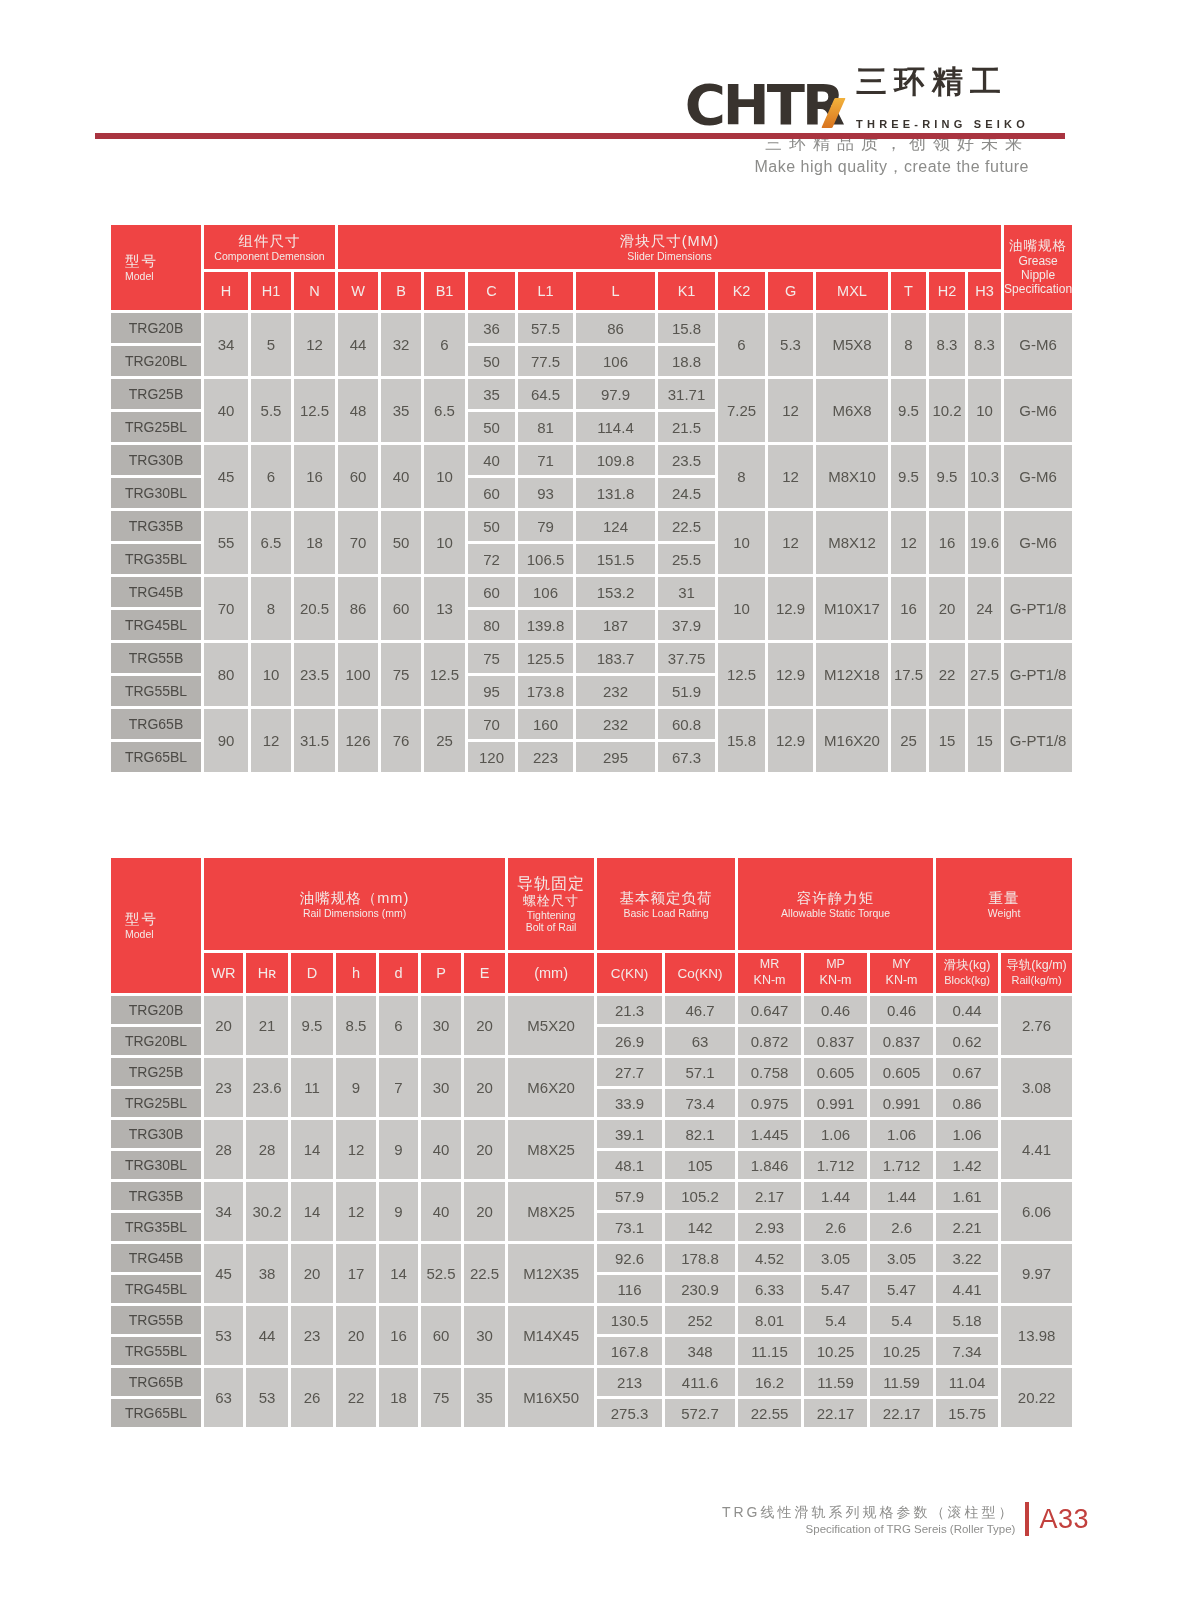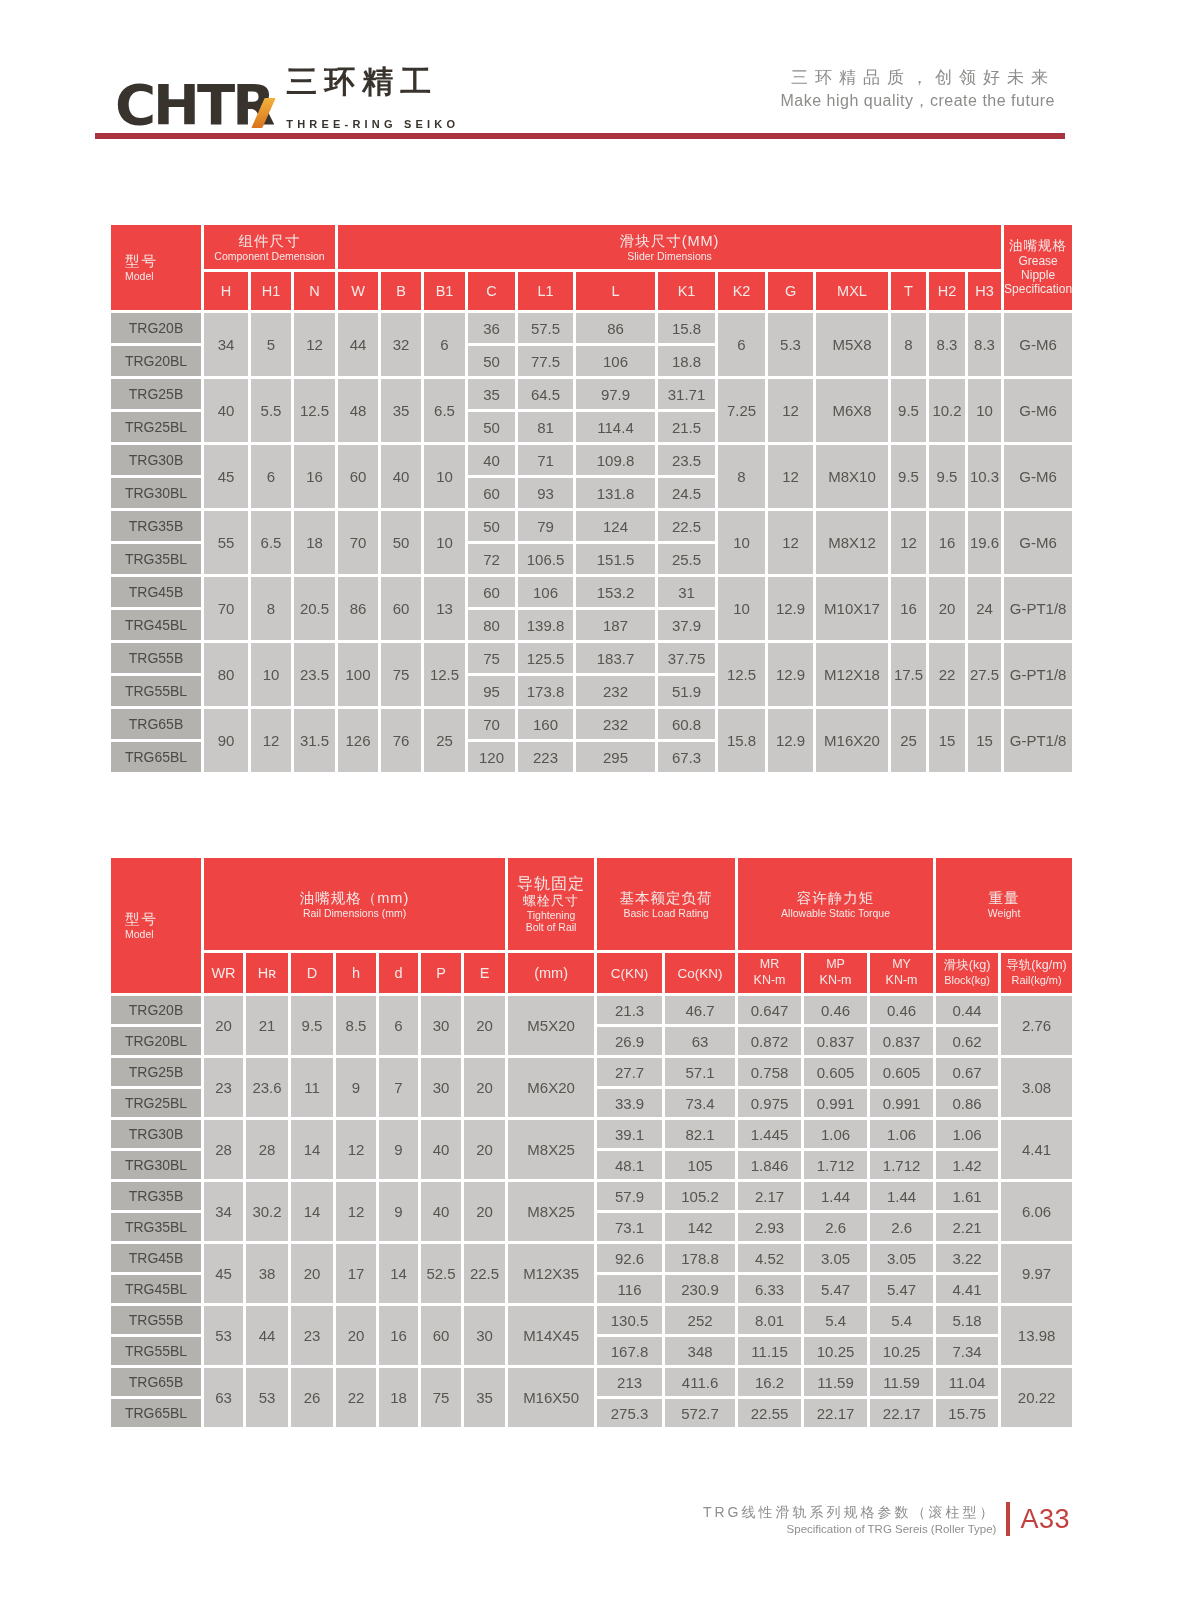--- a/index.html
+++ b/index.html
@@ -2,21 +2,21 @@
 <html><head>
 <meta charset="utf-8">
 <style>
   html,body{margin:0;padding:0;}
   body{
     width:1177px;height:1600px;background:#ffffff;position:relative;
     font-family:"Liberation Sans","DejaVu Sans",sans-serif;
     -webkit-font-smoothing:antialiased;
   }
   
-  .brand-row{position:absolute;left:115px;top:66px;width:940px;display:flex;justify-content:space-between;}
+  .brand-row{position:absolute;left:89px;top:66px;width:940px;display:flex;justify-content:space-between;align-items:flex-end;flex-direction:column;}
   .logo{display:flex;align-items:flex-end;gap:14px;}
   .logo-chtr{position:relative;font-size:56px;line-height:0.95;font-weight:900;color:#39332e;letter-spacing:-3px;font-family:"DejaVu Sans","Liberation Sans",sans-serif;}
   .logo-slash{position:absolute;right:3px;bottom:4px;width:11px;height:30px;transform:skewX(-24deg);background:linear-gradient(180deg,#f2b23c,#d9741f);border-radius:1px;}
   .logo-cnblock{display:flex;flex-direction:column;padding-bottom:2px;}
   .logo-cn{font-size:31px;font-weight:bold;color:#39332e;letter-spacing:7px;line-height:1.05;}
   .logo-en{font-size:11px;font-weight:bold;color:#39332e;letter-spacing:4.2px;margin-top:19px;}
   .slogan{text-align:right;color:#8c8c8a;padding-bottom:2px;}
   .slogan-cn{font-size:17px;letter-spacing:7px;}
   .slogan-en{font-size:16px;letter-spacing:0.5px;margin-top:2px;}
   .header-rule{position:absolute;left:95px;top:133px;width:970px;height:6px;background:#a93440;}
@@ -41,21 +41,21 @@
   .t1-wrap{position:absolute;left:108px;top:222px;}
   .t1 thead tr:nth-child(1) th{height:44px;}
   .t1 thead tr:nth-child(2) th{height:38px;}
   .t1 tbody td{height:30px;}
   .t2-wrap{position:absolute;left:108px;top:855px;}
   .t2 thead tr:nth-child(1) th{height:92px;}
   .t2 thead tr:nth-child(2) th{height:40px;}
   .t2 tbody td{height:28px;}
 
   
-  .footer{position:absolute;right:107px;top:1502px;display:flex;align-items:center;gap:10px;}
+  .footer{position:absolute;right:88px;top:1502px;display:flex;align-items:center;gap:10px;}
   .footer-text{text-align:right;color:#8f8f8d;}
   .footer-cn{font-size:14px;letter-spacing:3px;}
   .footer-en{font-size:11.5px;margin-top:1px;}
   .footer-bar{width:4px;height:34px;background:#c2403d;}
   .footer-page{color:#c2403d;font-size:27px;letter-spacing:0.5px;}
 </style>
 </head>
 <body>
 
 <div class="brand-row">

